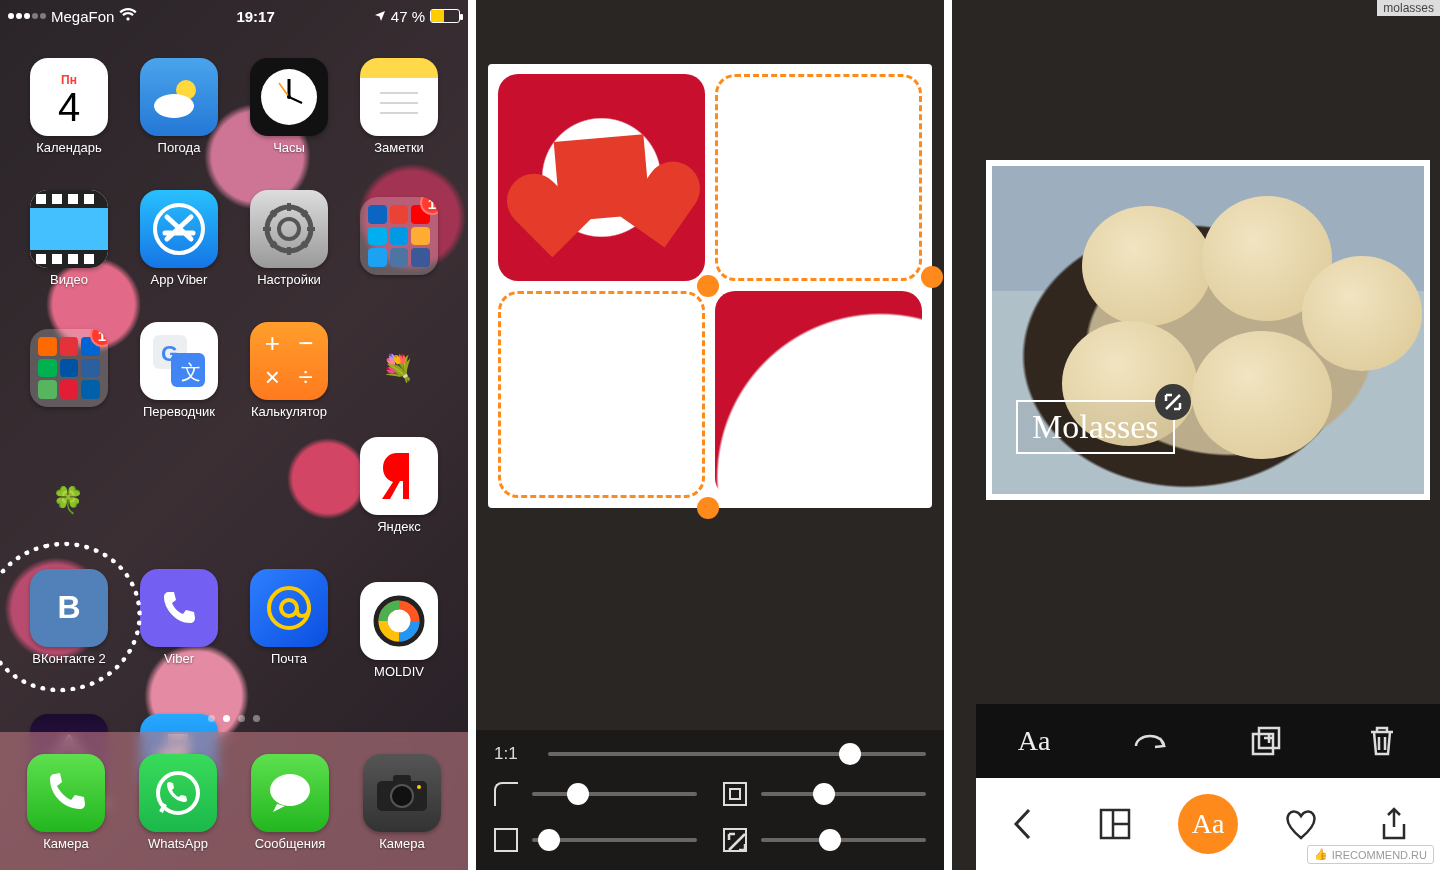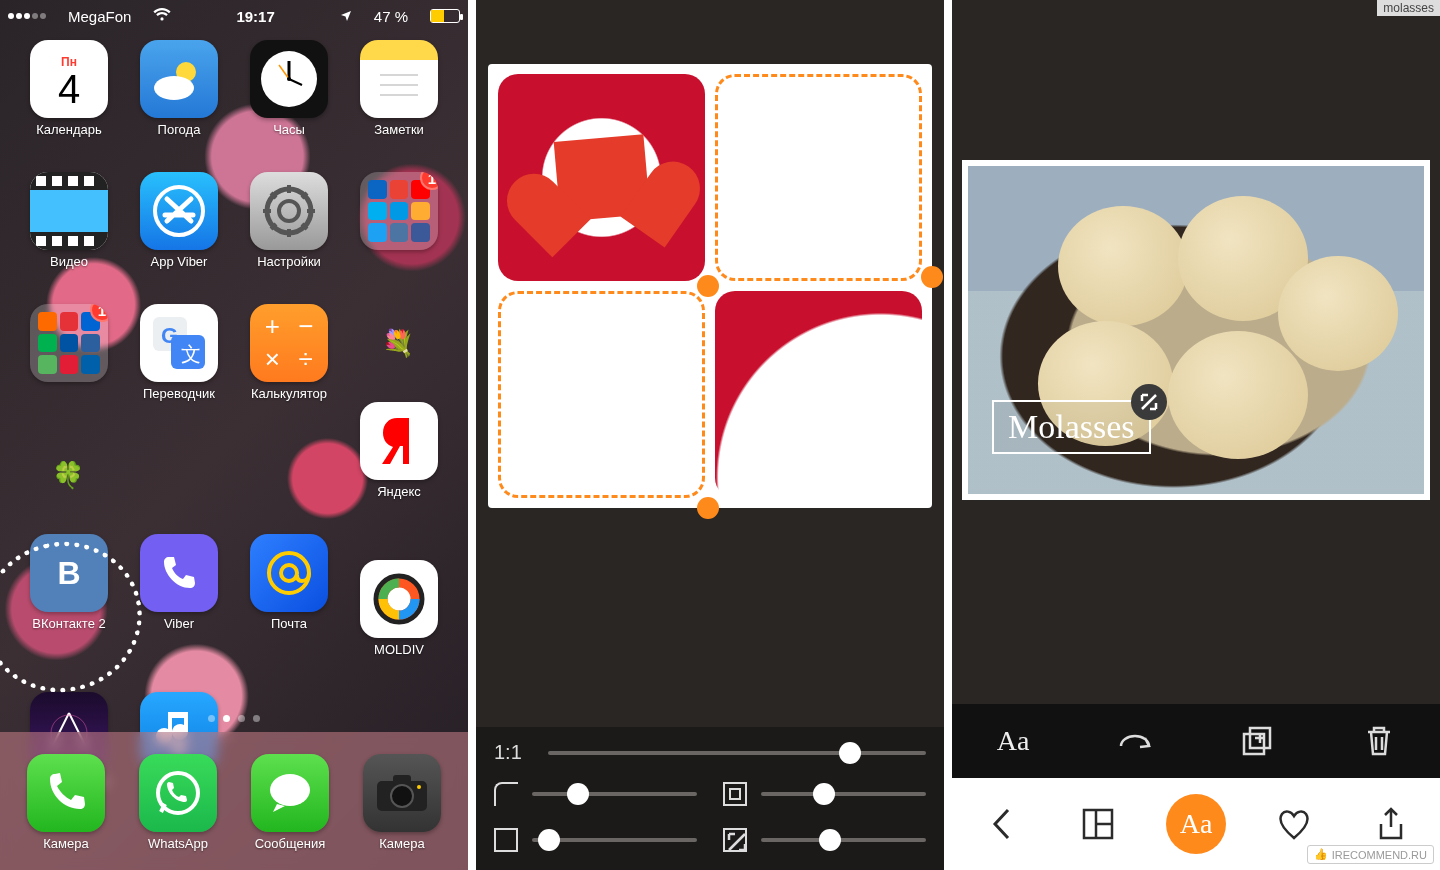--- a/index.html
+++ b/index.html
@@ -30,40 +30,40 @@
     font-size: 13px;
   }
   .status-bar {
     height: 32px;
     display: flex;
     align-items: center;
     padding: 0 8px;
     font-size: 15px;
     font-weight: 500;
   }
-  .status-left, .status-right { display:flex; align-items:center; gap:22px;text-align:right; }
+  .status-left, .status-right { display:flex; align-items:center; gap:5px;text-align:right; }
   .status-center { flex:1; text-align:center; font-weight:600; }
   .dots { display:flex; gap:2px; }
   .dots span{width:6px;height:6px;border-radius:50%;background:#fff;opacity:.4;}
   .dots span.on{opacity:1;}
   .battery {
     width: 30px; height: 14px; border:1px solid #fff; border-radius:3px;
     position: relative;
   }
   .battery::after{content:"";position:absolute;right:-4px;top:4px;width:3px;height:6px;background:#fff;border-radius:1px;}
   .battery i{display:block;height:100%;width:47%;background:#ffcc00;}
 
   .app-grid {
     padding: 8px 14px 0 14px;
     display: grid;
     grid-template-columns: repeat(4, 1fr);
     grid-auto-rows: 132px;
     gap: 0;
   }
-  .app { display:flex; flex-direction:column; align-items:center; gap:4px; }
+  .app { display:flex; flex-direction:column; align-items:center; gap:4px;justify-content:center; }
   .app .icon {
     width: 78px; height:78px; border-radius:18px;
     display:flex;align-items:center;justify-content:center;
     font-size:32px;color:#fff;
     box-shadow: 0 2px 4px rgba(0,0,0,.3);
     position:relative;
     overflow:hidden;
   }
   .app .label { color:#fff; font-size:13px; text-shadow:0 1px 2px rgba(0,0,0,.5); }
   .badge {
@@ -143,31 +143,31 @@
   .heart::before,.heart::after{content:"";position:absolute;width:54px;height:80px;background:#e43b2a;border-radius:40px 40px 0 0;}
   .heart::before{left:-24px;transform:rotate(-40deg);transform-origin:100% 100%;}
   .heart::after{right:-24px;transform:rotate(40deg);transform-origin:0 100%;}
   .cell.img2{background:
      radial-gradient(circle at 80% 90%, #fff 0 65%, transparent 66%),
      #c8102e;}
   .handle{position:absolute;width:22px;height:22px;border-radius:50%;background:#ff8a1c;transform:translate(-50%,-50%);}
   .p2-gap{flex:1;}
   .p2-sliders{background:#1c1a19;padding:14px 18px 18px;}
   .srow{display:flex;align-items:center;gap:16px;margin-bottom:18px;}
-  .slabel{color:#ddd;font-size:20px;min-width:38px;text-align:left;}
+  .slabel{color:#ddd;font-size:17px;min-width:38px;text-align:left;}
   .sicon{width:24px;height:24px;border:2.5px solid #ddd;display:inline-block;}
   .track{flex:1;height:4px;background:#6a6664;position:relative;border-radius:2px;}
   .thumb{position:absolute;top:50%;width:22px;height:22px;border-radius:50%;background:#fff;transform:translate(-50%,-50%);}
   .srow2{display:flex;gap:26px;}
   .srow2 .half{flex:1;display:flex;align-items:center;gap:14px;}
 
   
   .phone3 {
     width: 488px; height:870px; background:#2a2624; position:relative;
-    display:flex;flex-direction:column;
+    display:flex;flex-direction:column;padding-left:24px;
   }
   .caption-tag{
     position:absolute; top:0; right:0; background:#ddd; color:#444;
     font-size:12px; padding:1px 6px;
   }
   .p3-top{height:160px;}
   .p3-canvas{height:340px;margin:0 10px;background:
      linear-gradient(0deg, rgba(0,0,0,.15),rgba(0,0,0,.15)),
      radial-gradient(ellipse at 55% 55%, #dccaa4 0 42%, transparent 43%),
      radial-gradient(ellipse at 45% 58%, #3a2e25 0 48%, transparent 49%),

